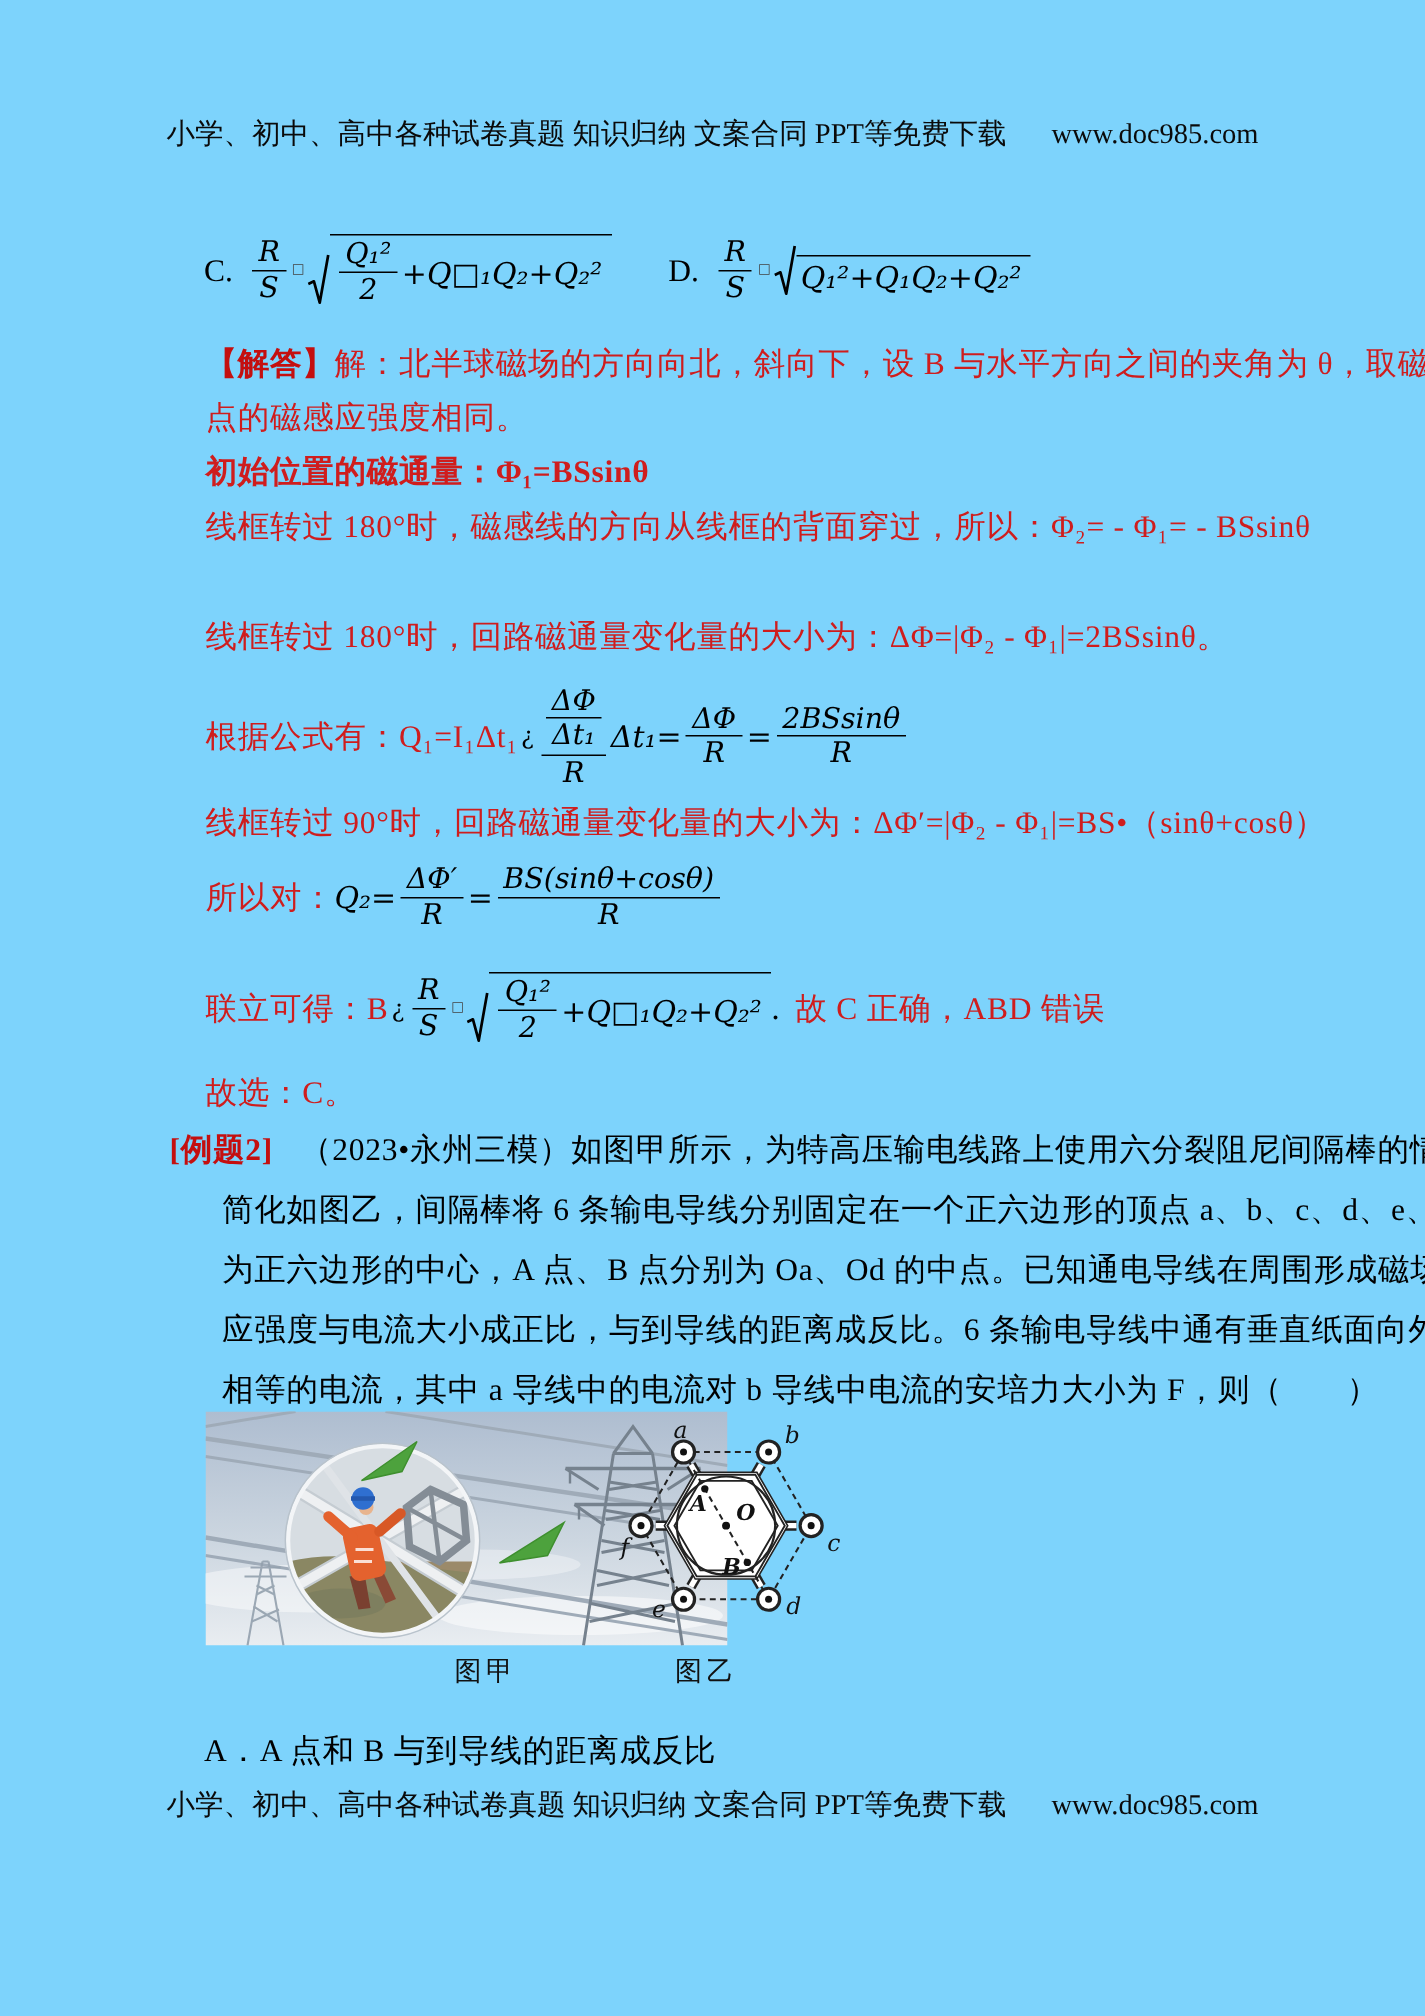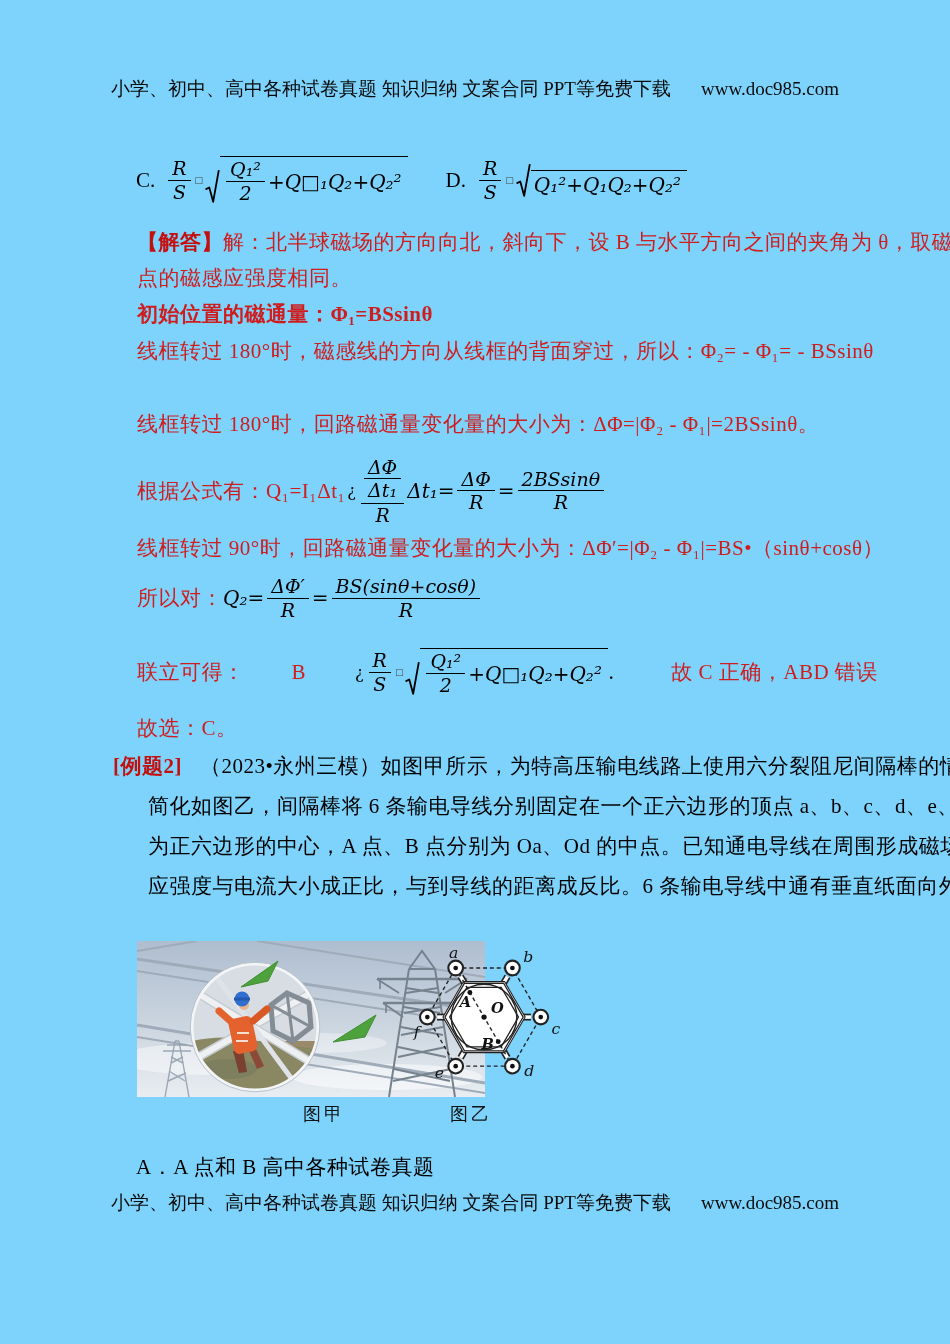--- a/index.html
+++ b/index.html
@@ -126,21 +126,21 @@
           <span class="fden">R</span>
         </span>
       <span>=</span>
       <span class="frac">
           <span class="fnum">BS(sinθ+cosθ)</span>
           <span class="fden">R</span>
         </span>
     </span>
   </div>
 
-  <div class="abs mrow" style="left:137px; top:634px; height:76px;gap:47px;">
+  <div class="abs mrow" style="left:137px; top:634px; height:76px;">
     <span class="bline red nowrap">联立可得：</span>
     <span class="bline red">B</span>
     <span class="math mrow">
       <span class="artifact">¿</span>
       <span class="frac">
           <span class="fnum">R</span>
           <span class="fden">S</span>
         </span>
       <span class="minibox">□</span>
       <span class="sqrt">
@@ -161,20 +161,21 @@
     </span>
     <span class="bline red" style="margin-left:10px;font-family:Liberation Serif, serif;">故 C 正确，ABD 错误</span>
   </div>
 
   <div class="abs bline red" style="left:137px; top:714px;">故选：C。</div>
 
   <div class="abs bline" style="left:113px; top:752px;"><span class="boldred">[例题2]</span><span style="margin-left:18px;">（2023•永州三模）如图甲所示，为特高压输电线路上使用六分裂阻尼间隔棒的情景。其</span></div>
   <div class="abs bline" style="left:148px; top:792px;">简化如图乙，间隔棒将 6 条输电导线分别固定在一个正六边形的顶点 a、b、c、d、e、f 上，O</div>
   <div class="abs bline" style="left:148px; top:832px;">为正六边形的中心，A 点、B 点分别为 Oa、Od 的中点。已知通电导线在周围形成磁场的磁感</div>
   <div class="abs bline" style="left:148px; top:872px;">应强度与电流大小成正比，与到导线的距离成反比。6 条输电导线中通有垂直纸面向外，大小</div>
+  <div class="abs bline" style="left:148px; top:912px;">相等的电流，其中 a 导线中的电流对 b 导线中电流的安培力大小为 F，则（　　）</div>
 
   <div class="abs" style="left:137px; top:941px; width:348px; height:156px;">
     <svg width="348" height="156" viewBox="0 0 348 156">
       <defs>
         <linearGradient id="sky" x1="0" y1="0" x2="0" y2="1">
           <stop offset="0" stop-color="#aebdd0"></stop>
             <stop offset="0.55" stop-color="#ccd6e0"></stop>
             <stop offset="1" stop-color="#e9edf1"></stop>
         </linearGradient>
         <clipPath id="insetClip">
@@ -317,19 +318,19 @@
         <text x="69" y="62" text-anchor="middle">A</text>
         <text x="95" y="68">O</text>
         <text x="98" y="105" text-anchor="end">B</text>
       </g>
     </svg>
   </div>
 
   <div class="abs caption" style="left:303px; top:1102px;">图甲</div>
   <div class="abs caption" style="left:450px; top:1102px;">图乙</div>
 
-  <div class="abs bline" style="left:136px; top:1153px;">A．A 点和 B 高中各种试卷真题</div>
+  <div class="abs bline" style="left:136px; top:1153px;">A．A 点和 B 与到导线的距离成反比</div>
 
   <div class="abs hdr" style="top:1190px;">
     <span>小学、初中、高中各种试卷真题 知识归纳 文案合同 PPT等免费下载</span><span class="url">www.doc985.com</span>
   </div>
 
 </div>
 
 </body></html>

